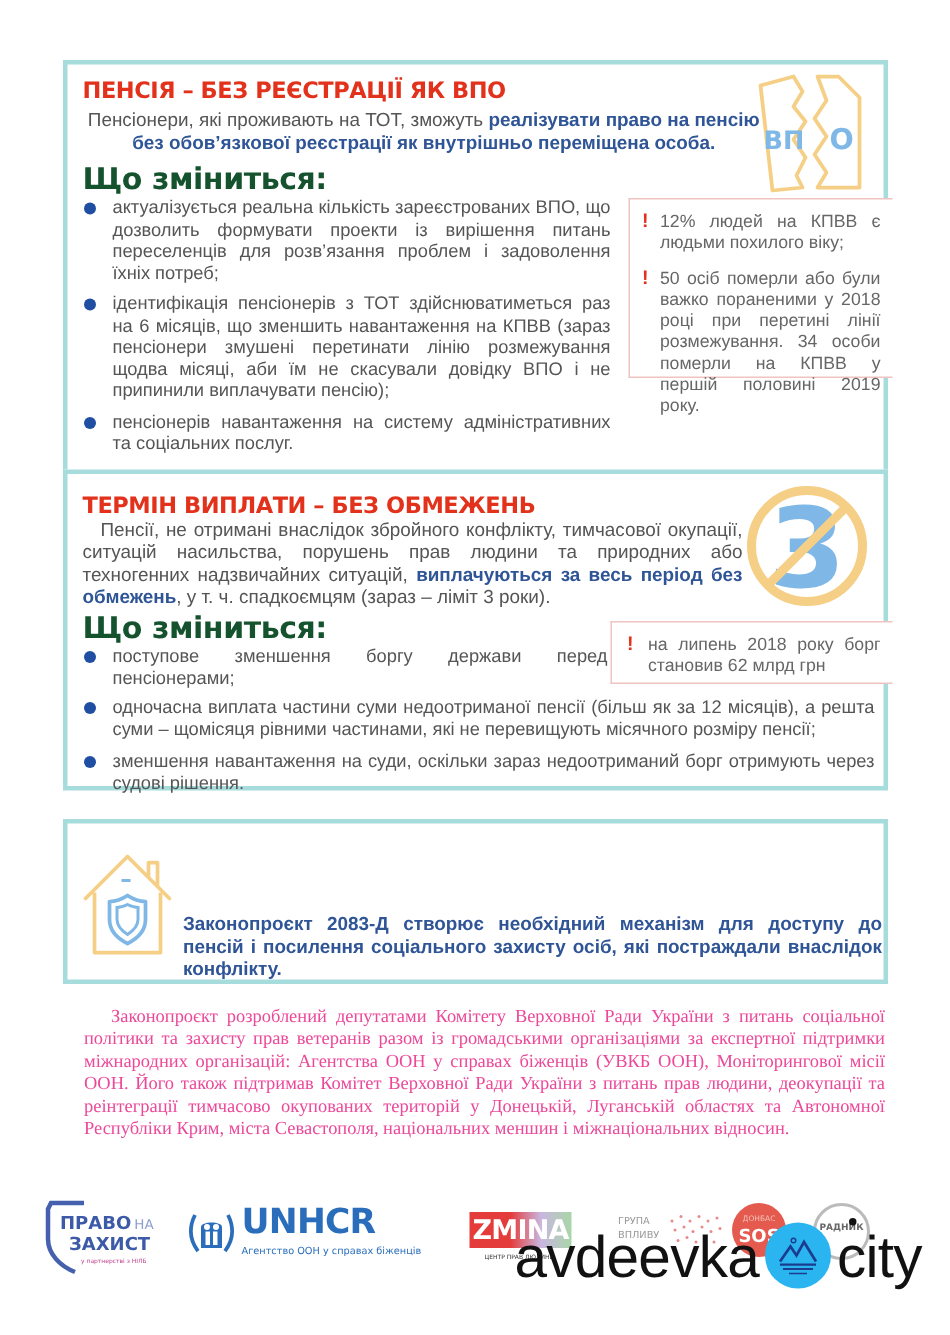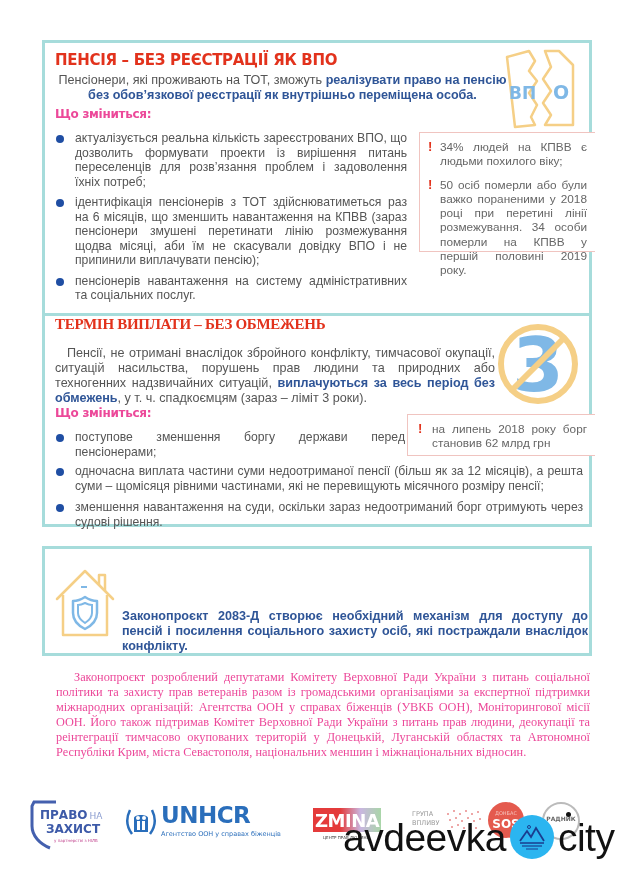--- a/index.html
+++ b/index.html
@@ -31,22 +31,22 @@
     font-size: 12.6px;
     line-height: 15px;
     color: #555555;
     text-align: center;
   }
   .lead b, .blue-b { color: #2f5597; font-weight: bold; }
   .subhead {
     position: absolute;
     font-family: "DejaVu Sans", sans-serif;
     font-weight: bold;
-    font-size: 12px;
-    color: #ec4899;
+    font-size: 20px;
+    color: #14532d;
     letter-spacing: -0.3px;
   }
   .bullets { position: absolute; list-style: none; }
   .bullets li {
     position: relative;
     padding-left: 20px;
     font-family: "Liberation Sans", sans-serif;
     font-size: 12.2px;
     line-height: 14.5px;
     color: #555555;
@@ -115,27 +115,27 @@
     <text x="8" y="52" font-family="DejaVu Sans, sans-serif" font-weight="bold" font-size="17" fill="#7fb8e6">ВП</text>
     <text x="52" y="52" font-family="DejaVu Sans, sans-serif" font-weight="bold" font-size="19" fill="#7fb8e6">О</text>
   </svg>
   <div class="subhead" style="left:10px; top:64px;">Що зміниться:</div>
   <ul class="bullets" style="left:10px; top:88px; width:352px;">
     <li style="margin-bottom:6px;"><span class="dot"></span><span>актуалізується реальна кількість зареєстрованих ВПО, що дозволить формувати проекти із вирішення питань переселенців для розв’язання проблем і задоволення їхніх потреб;</span></li>
     <li style="margin-bottom:6px;"><span class="dot"></span><span>ідентифікація пенсіонерів з ТОТ здійснюватиметься раз на 6 місяців, що зменшить навантаження на КПВВ (зараз пенсіонери змушені перетинати лінію розмежування щодва місяці, аби їм не скасували довідку ВПО і не припинили виплачувати пенсію);</span></li>
     <li><span class="dot"></span><span>пенсіонерів навантаження на систему адміністративних та соціальних послуг.</span></li>
   </ul>
   <div class="note" style="left:374px; top:89px; width:176px; height:120px; padding:7px 8px 6px 8px; border-right:none;">
-    <div class="note-item" style="margin-bottom:9px;"><span class="bang">!</span><span>34% людей на КПВВ є людьми похилого віку;</span></div>
+    <div class="note-item" style="margin-bottom:9px;"><span class="bang">!</span><span>12% людей на КПВВ є людьми похилого віку;</span></div>
     <div class="note-item"><span class="bang">!</span><span>50 осіб померли або були важко пораненими у 2018 році при перетині лінії розмежування. 34 особи померли на КПВВ у першій половині 2019 року.</span></div>
   </div>
 </div>
 
 <div class="box box2">
-  <div class="title" style="left:10px; top:0;font-family:Liberation Serif, serif;">ТЕРМІН ВИПЛАТИ – БЕЗ ОБМЕЖЕНЬ</div>
+  <div class="title" style="left:10px; top:12px;">ТЕРМІН ВИПЛАТИ – БЕЗ ОБМЕЖЕНЬ</div>
   <div class="lead" style="left:10px; top:30px; width:440px; text-align:justify; text-indent:12px;">
     <span>Пенсії, не отримані внаслідок збройного конфлікту, тимчасової окупації, ситуацій насильства, порушень прав людини та природних або техногенних надзвичайних ситуацій, </span><b>виплачуються за весь період без обмежень</b><span>, у т. ч. спадкоємцям (зараз – ліміт 3 роки).</span>
   </div>
   <svg style="position:absolute; right:8px; top:5px;" width="86" height="86" viewBox="0 0 86 86">
     <text x="43" y="70" text-anchor="middle" font-family="DejaVu Sans, sans-serif" font-weight="bold" font-size="74" fill="#7fb8e6">3</text>
     <circle cx="43" cy="43" r="37" fill="none" stroke="#f5cf86" stroke-width="6"></circle>
     <line x1="17" y1="69" x2="69" y2="17" stroke="#f5cf86" stroke-width="6"></line>
   </svg>
   <div class="subhead" style="left:10px; top:90px;">Що зміниться:</div>
   <ul class="bullets" style="left:10px; top:114px; width:350px;">

